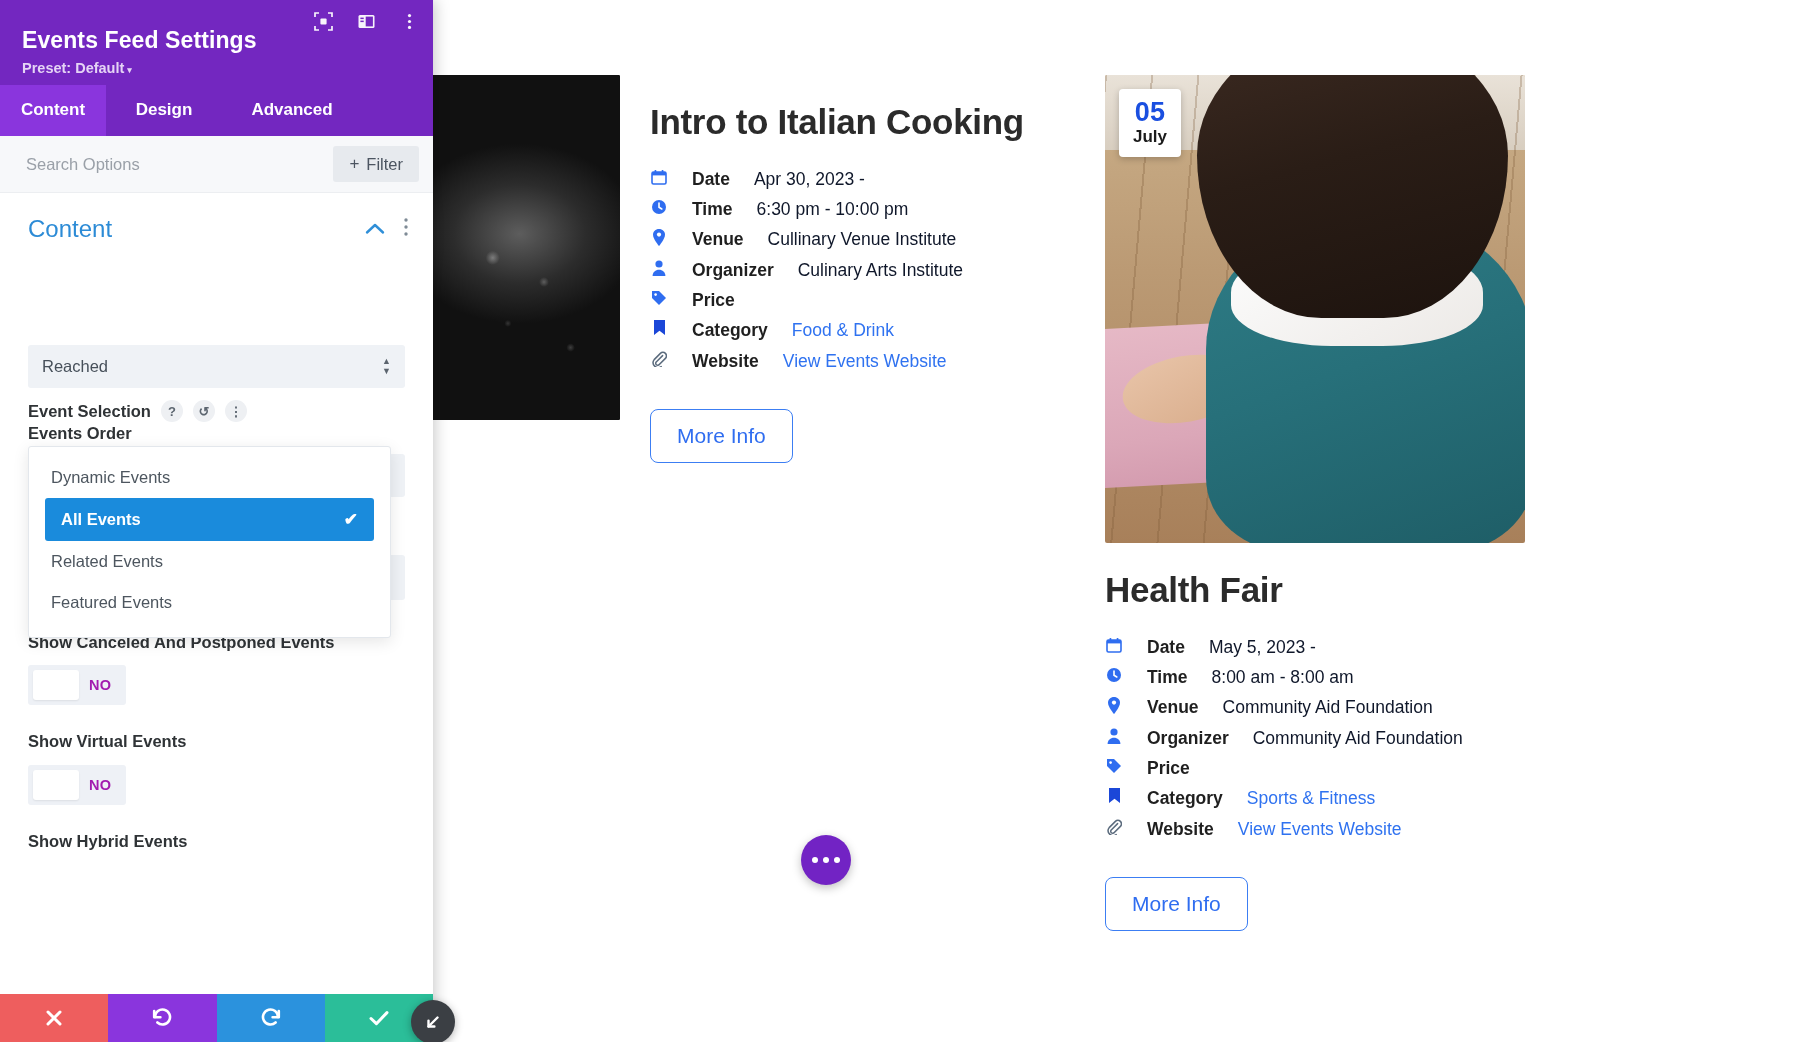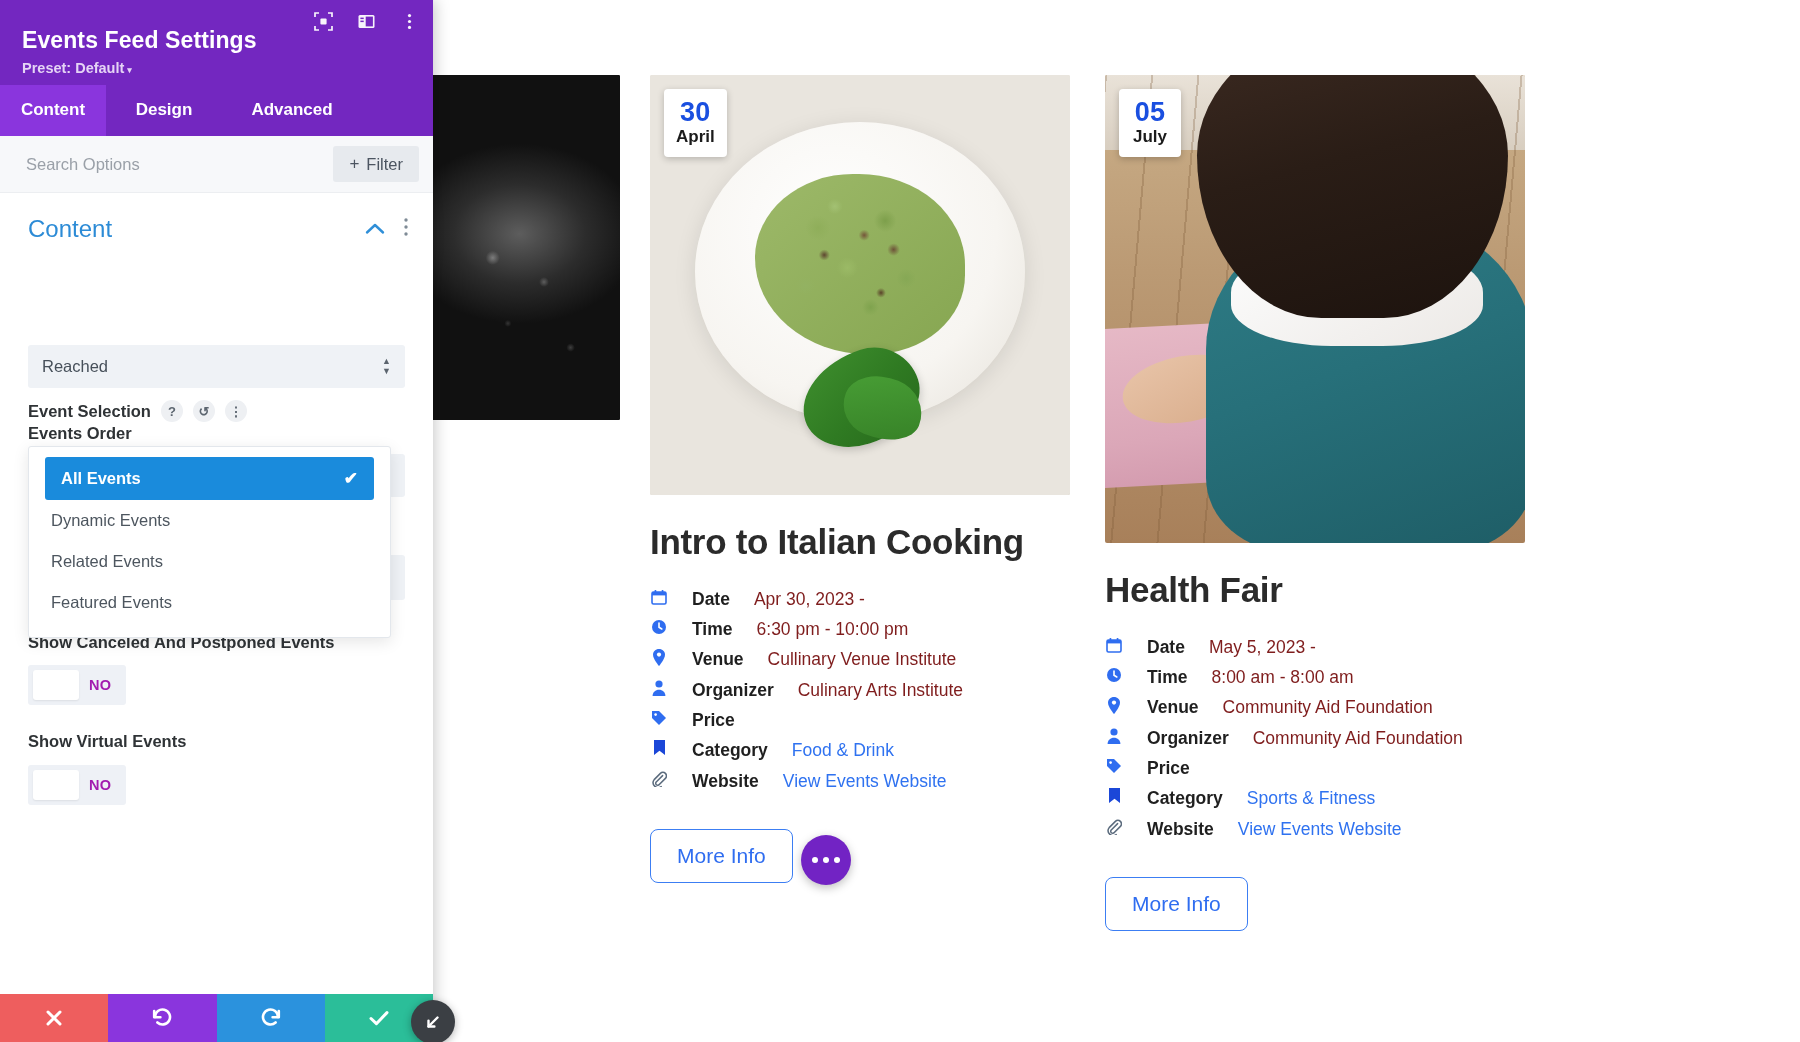--- a/index.html
+++ b/index.html
@@ -136,21 +136,21 @@
     margin-top:27px; font-size:35px; font-weight:700; color:#2b2b2b;
     line-height:1.16; letter-spacing:-.3px;
   }
   .ev-meta { margin-top:22px; }
   .ev-row {
     display:flex; align-items:flex-start; gap:24px;
     font-size:17.5px; color:#3c3c3c; line-height:1.62; margin-bottom:2px;
   }
   .ev-row .ic { width:18px; flex:0 0 18px; display:flex; justify-content:center; padding-top:4px; }
   .ev-row .lbl { font-weight:700; color:#1f1f1f; }
-  .ev-row .val { color:#7f1d1d; }
+  .ev-row .val { color:#0f172a; }
   .ev-row .val.link { color:#2f72f0; }
 
   .more-info {
     display:inline-block; margin-top:32px;
     padding:14px 26px; border:1px solid #3c7ef3; border-radius:8px;
     color:#2f6df0; font-size:21px; background:#fff;
   }
 
   .fab {
     position:absolute; left:801px; top:835px;
@@ -261,32 +261,20 @@
   <div class="feed">
     <div class="feed-grid">
 
       <div class="ev-card" style="width:190px;">
         <div class="ev-imgwrap" style="width:190px;height:345px;">
           <div class="ev-img img-dark"></div>
         </div>
       </div>
 
       <div class="ev-card" style="margin-left:-5px;">
-        <div class="ev-imgwrap">
-          <div class="ev-img img-pasta">
-            <div class="plate"></div>
-              <div class="food"></div>
-            <div class="basil"></div>
-              <div class="basil2"></div>
-          </div>
-          <div class="date-badge">
-            <div class="d">30</div>
-            <div class="m">April</div>
-          </div>
-        </div>
         <div class="ev-title">Intro to Italian Cooking</div>
         <div class="ev-meta">
 
           <div class="ev-row">
             <span class="ic">
               <svg width="16" height="16" viewBox="0 0 16 16">
                   <rect x="1" y="3" width="14" height="12" rx="1.5" fill="none" stroke="#2f6df0" stroke-width="1.6"></rect>
                   <rect x="1" y="3" width="14" height="3.4" fill="#2f6df0"></rect>
                   <rect x="3.6" y="1" width="1.7" height="3" rx=".6" fill="#2f6df0"></rect>
                   <rect x="10.7" y="1" width="1.7" height="3" rx=".6" fill="#2f6df0"></rect>
@@ -581,27 +569,30 @@
       </div>
 
       <div class="fld" style="margin-top:26px;">
         <div class="toggle-label">Show Virtual Events</div>
         <div class="toggle">
           <span class="knob"></span>
           <span class="txt">NO</span>
         </div>
       </div>
 
+      <div class="fld" style="margin-top:26px;">
+        <div class="toggle-label">Show Hybrid Events</div>
+      </div>
 
       <div class="dropdown">
+        <div class="dd-item">Dynamic Events</div>
         <div class="dd-item sel">
           <span>All Events</span>
           <span class="dd-check">✔</span>
         </div>
-        <div class="dd-item">Dynamic Events</div>
         <div class="dd-item">Related Events</div>
         <div class="dd-item">Featured Events</div>
       </div>
 
     </div>
 
     <div class="p-actions">
       <div class="act cancel">
         <svg width="22" height="22" viewBox="0 0 22 22">
             <path d="M5 5l12 12M17 5L5 17" stroke="#fff" stroke-width="3" stroke-linecap="round"></path>

